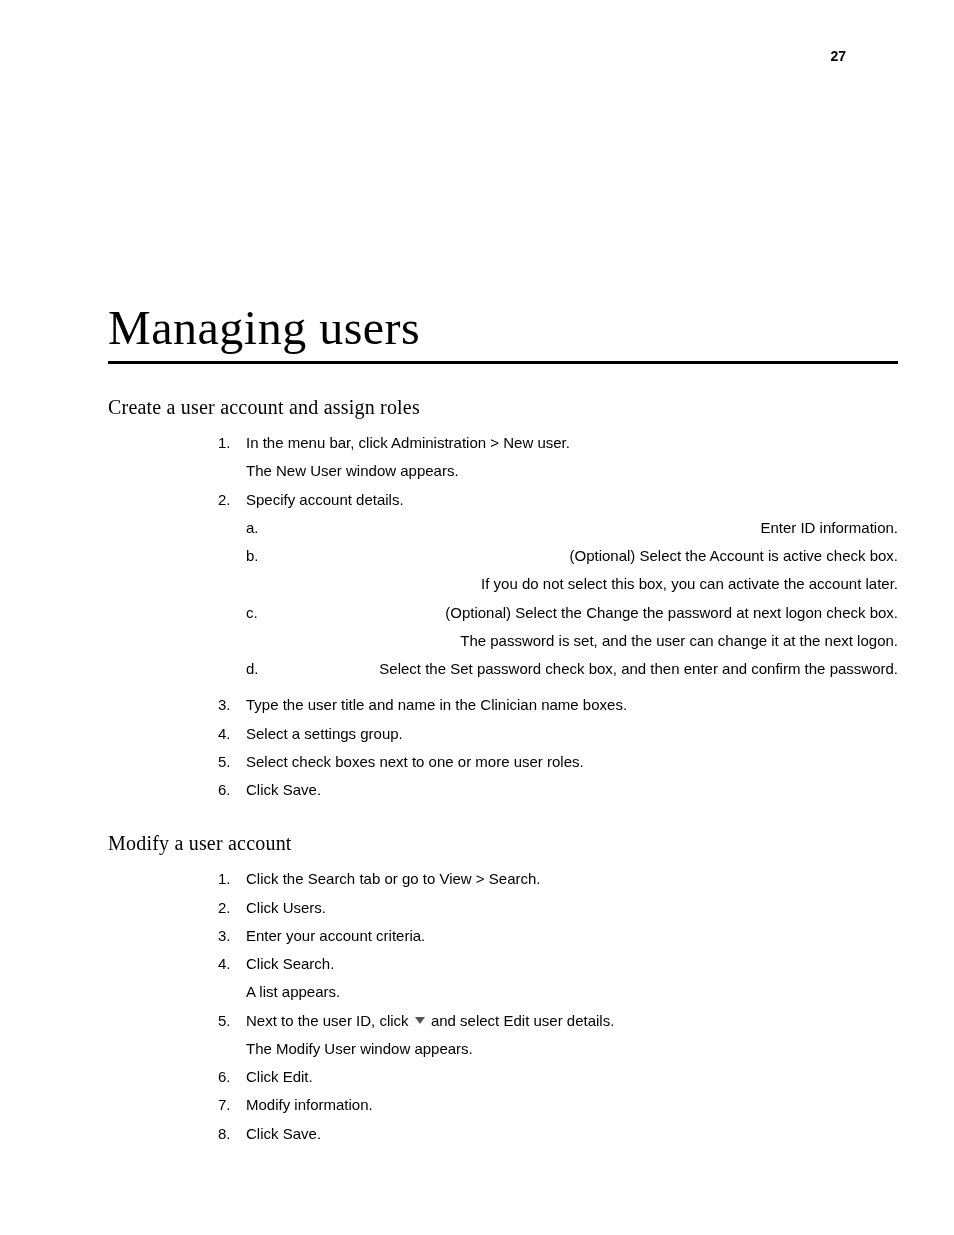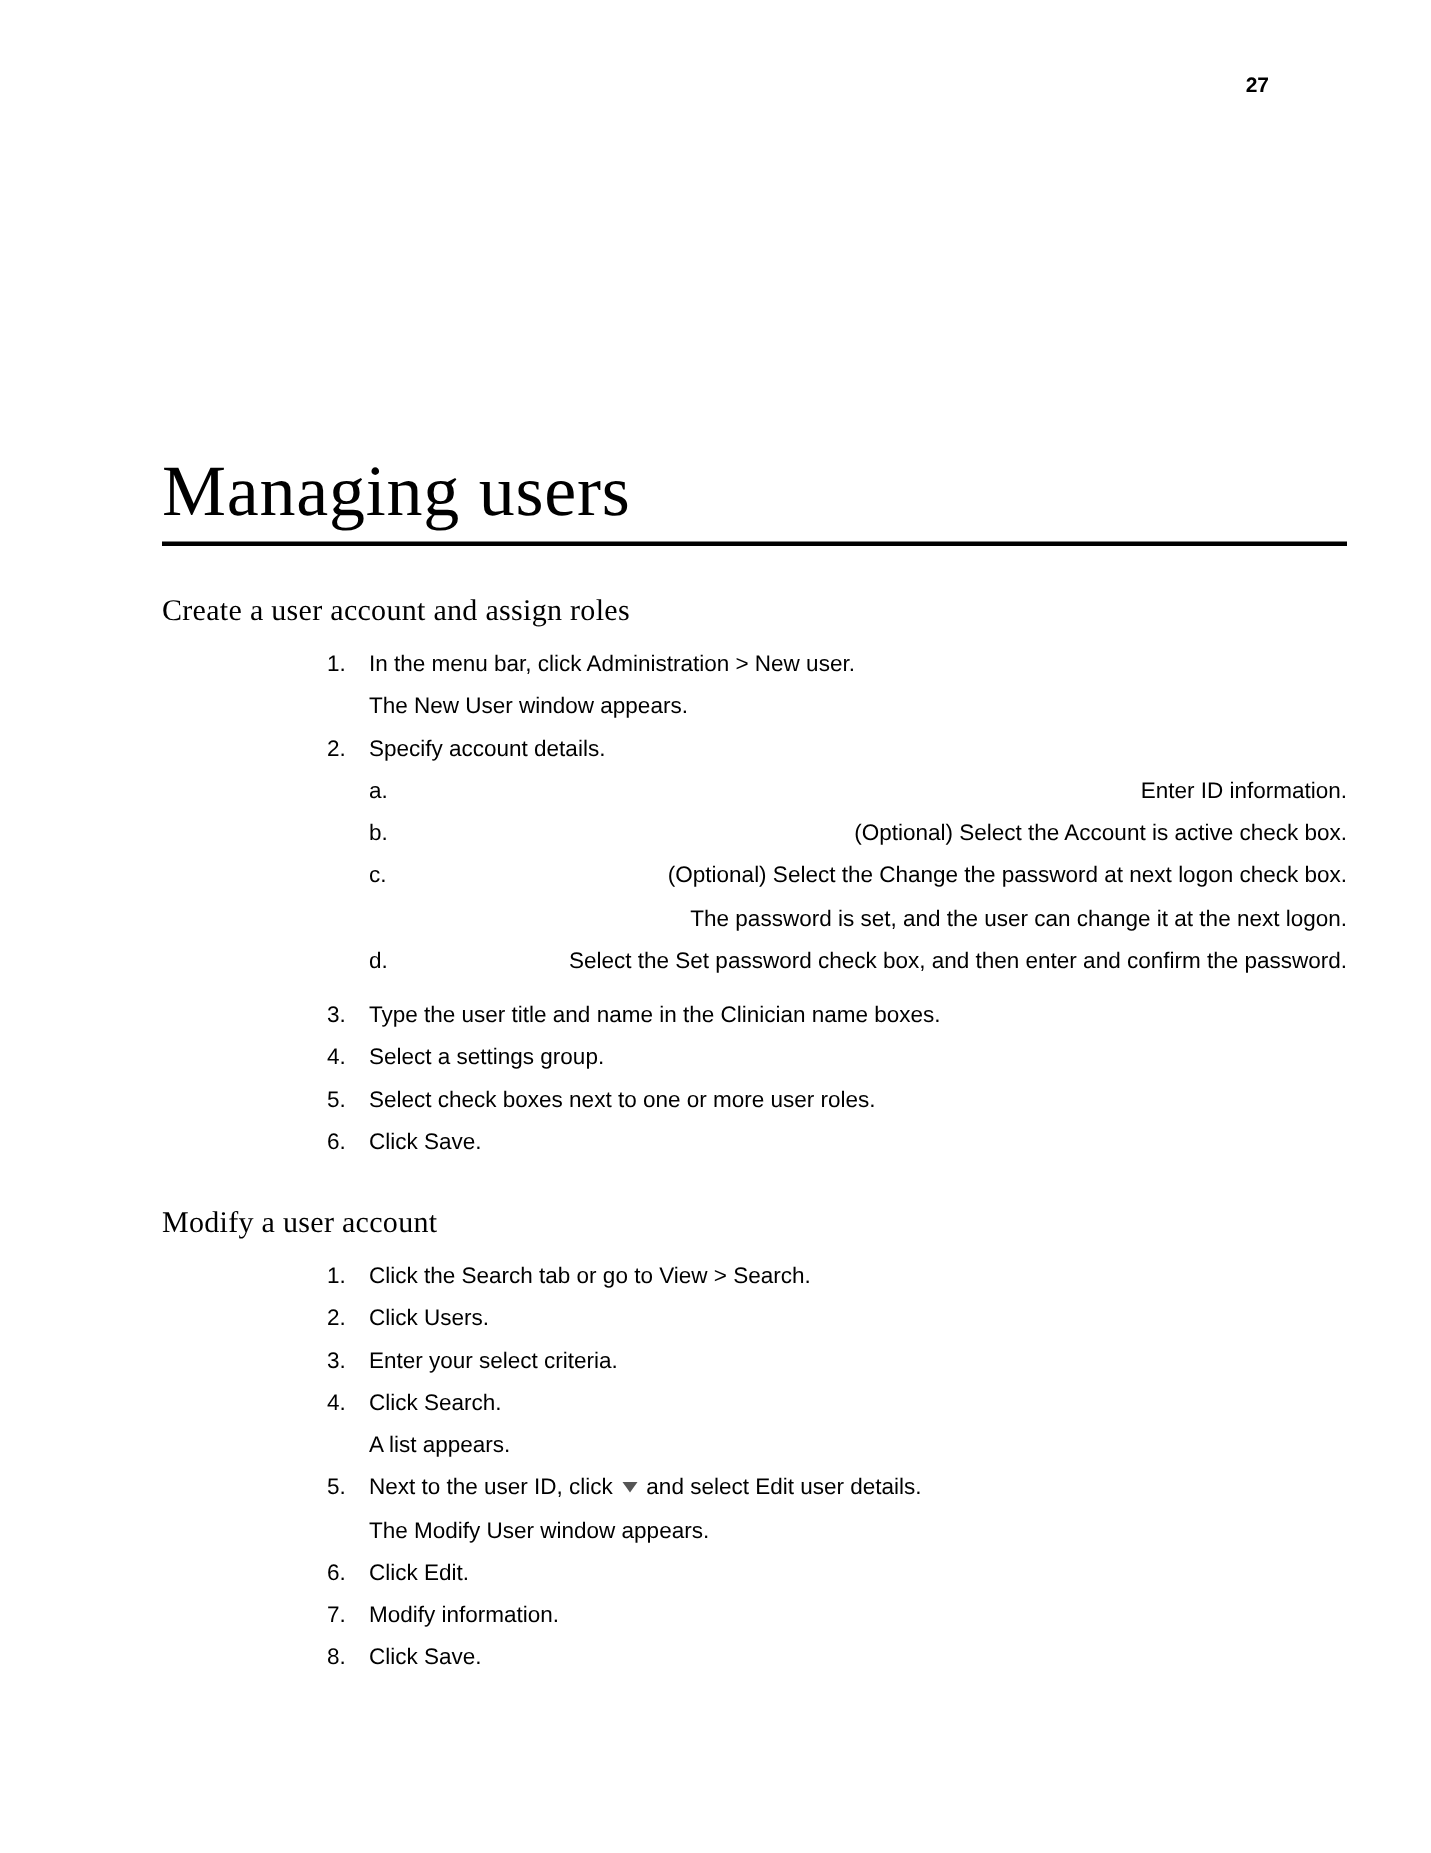--- a/index.html
+++ b/index.html
@@ -112,20 +112,21 @@
         <span>Specify account details.</span>
         <div class="substeps">
           <div class="substep">
             <div class="substep-num">a.</div>
             <div class="substep-body">Enter ID information.</div>
           </div>
           <div class="substep">
             <div class="substep-num">b.</div>
             <div class="substep-body">
               <span>(Optional) Select the </span><span class="bold">Account is active</span><span> check box.</span>
+              <div class="step-follow">If you do not select this box, you can activate the account later.</div>
             </div>
           </div>
           <div class="substep">
             <div class="substep-num">c.</div>
             <div class="substep-body">
               <span>(Optional) Select the </span><span class="bold">Change the password at next logon</span><span> check box.</span>
               <div class="step-follow">The password is set, and the user can change it at the next logon.</div>
             </div>
           </div>
           <div class="substep">
@@ -177,21 +178,21 @@
 
     <div class="step">
       <div class="step-num">2.</div>
       <div class="step-body">
         <span>Click </span><span class="bold">Users</span><span>.</span>
       </div>
     </div>
 
     <div class="step">
       <div class="step-num">3.</div>
-      <div class="step-body">Enter your select criteria.</div>
+      <div class="step-body">Enter your account criteria.</div>
     </div>
 
     <div class="step">
       <div class="step-num">4.</div>
       <div class="step-body">
         <span>Click </span><span class="bold">Search</span><span>.</span>
         <div class="step-follow">A list appears.</div>
       </div>
     </div>
 

